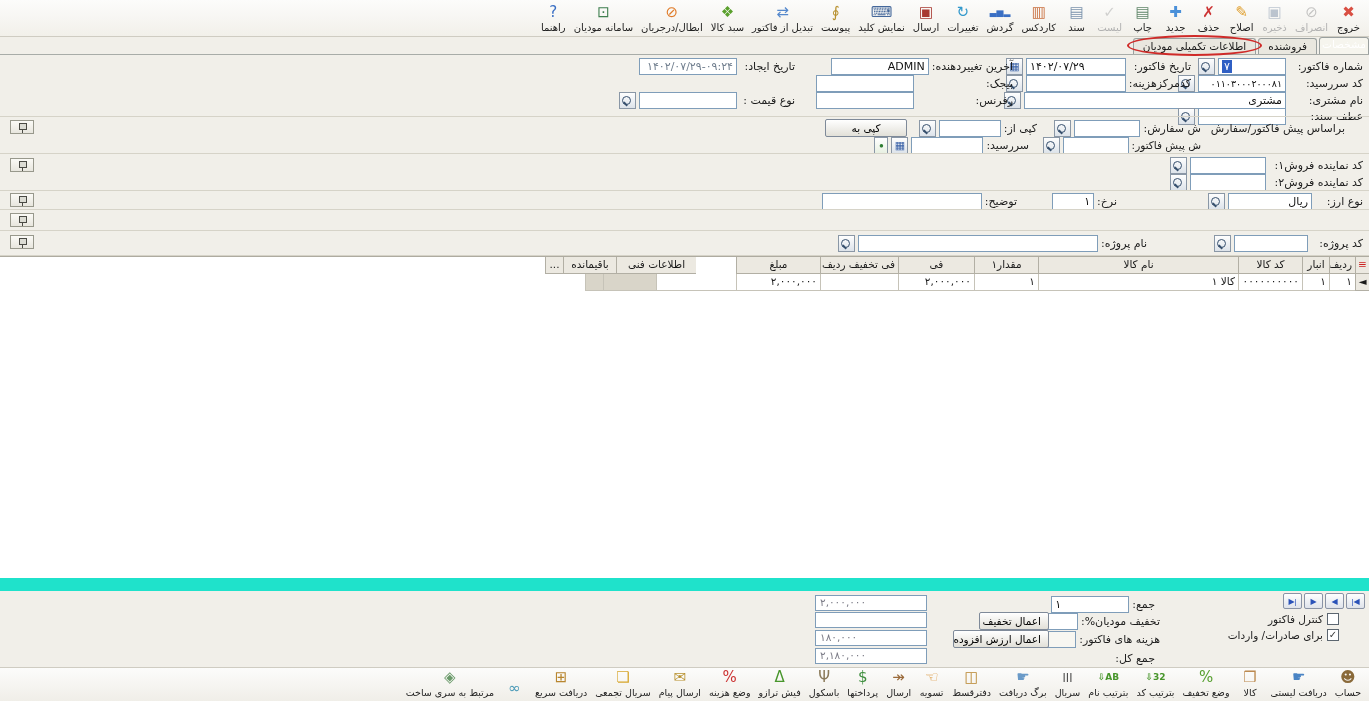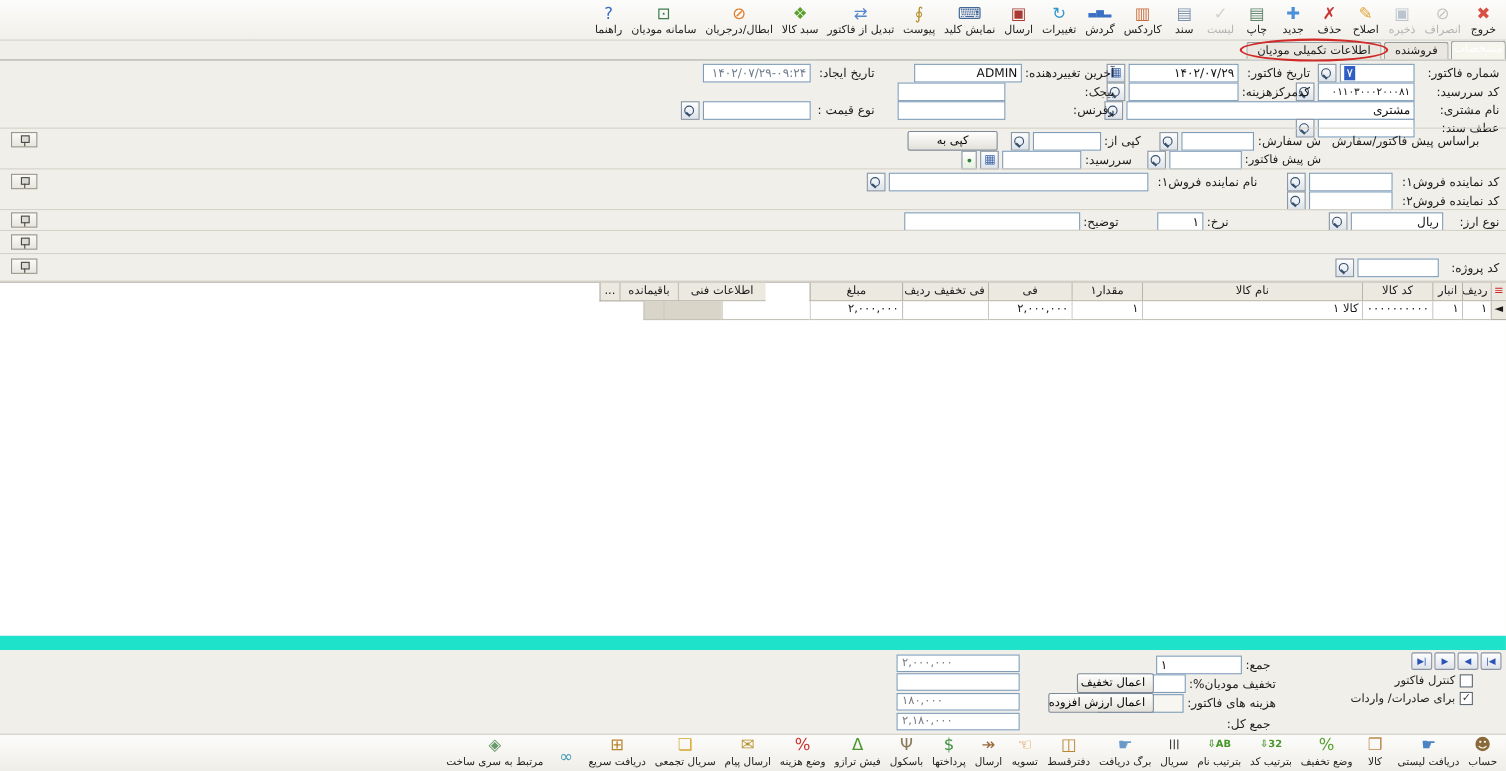--- a/index.html
+++ b/index.html
@@ -25,21 +25,21 @@
   .tab.sel { background:#f6f5ee; padding-bottom:4px; z-index:2; }
   .tab.annot::after { content:""; position:absolute; inset:-4px -7px -2px -7px; border:2px solid #cf2a28; border-radius:50%; pointer-events:none; }
 
   
   .fld { position:absolute; display:flex; align-items:center; gap:3px; height:18px; }
   .lbl { white-space:nowrap; color:#1c1c1c; }
   .txt, .txtbox { height:17px; border:1px solid #7f9db9; background:#fff; font:11px "DejaVu Sans",sans-serif; padding:0 3px; direction:rtl; }
   input.txt { outline:none; color:#111; }
   .txtbox { display:flex; align-items:center; }
   .ro { color:#6f7d8d; }
-  .ltr { direction:ltr; text-align:right; }
+  .ltr { direction:ltr; text-align:left; }
   .sel { background:#2f5fc4; color:#fff; padding:0 2px; }
   .mag, .cal, .clr { width:17px; height:17px; border:1px solid #8a97a6; background:linear-gradient(#fefefe,#dde3ea); position:relative; padding:0; flex:0 0 auto; }
   .mag::before { content:""; position:absolute; width:7px; height:7px; border:1.5px solid #37506e; border-radius:50%; top:3px; right:4px; }
   .mag::after { content:""; position:absolute; width:5px; height:2px; background:#37506e; transform:rotate(45deg); bottom:3px; left:3px; }
   .cal { color:#3a62a8; font-size:11px; line-height:14px; text-align:center; }
   .clr { width:14px; background:linear-gradient(#fff,#e8f0e2); color:#2e7d32; font-size:8px; line-height:13px; text-align:center; }
   .btn { height:18px; border:1px solid #7f8a99; border-radius:2px; background:linear-gradient(#ffffff,#e2e0d8); font:10.5px "DejaVu Sans",sans-serif; padding:0 7px; white-space:nowrap; }
   .pinbtn { position:absolute; left:10px; width:24px; height:14px; border:1px solid #98988c; background:linear-gradient(#fbfaf6,#e8e6de); padding:0; }
   .pinbtn::before { content:""; position:absolute; left:8px; top:2px; width:6px; height:5px; border:1px solid #4a4a44; background:#dcdcd4; }
   .pinbtn::after { content:""; position:absolute; left:11px; top:8px; width:1px; height:4px; background:#4a4a44; }
@@ -249,25 +249,20 @@
       <button class="clr">●</button>
     </div>
   </div>
   <div class="secrow" style="top:37px;height:37px">
     <button class="pinbtn" style="top:4px"></button>
     <div class="fld" style="right:6px;top:2px">
       <span class="lbl" style="min-width:94px">کد نماینده فروش۱:</span>
       <input class="txt" style="width: 76px;">
       <button class="mag"></button>
     </div>
-    <div class="fld" style="right:226px;top:2px">
-      <span class="lbl" style="min-width:96px">نام نماینده فروش۱:</span>
-      <input class="txt" style="width: 236px;">
-      <button class="mag"></button>
-    </div>
     <div class="fld" style="right:6px;top:19px">
       <span class="lbl" style="min-width:94px">کد نماینده فروش۲:</span>
       <input class="txt" style="width: 76px;">
       <button class="mag"></button>
     </div>
   </div>
   <div class="secrow" style="top:74px;height:19px">
     <button class="pinbtn" style="top:2px"></button>
     <div class="fld" style="right:6px;top:1px">
       <span class="lbl" style="min-width:48px">نوع ارز:</span>
@@ -284,20 +279,25 @@
     </div>
   </div>
   <div class="secrow" style="top:93px;height:21px">
     <button class="pinbtn" style="top:3px"></button>
   </div>
   <div class="secrow" style="top:114px;height:26px;border-bottom:1px solid #d6d3c8">
     <button class="pinbtn" style="top:4px"></button>
     <div class="fld" style="right:6px;top:3px">
       <span class="lbl" style="min-width:52px">کد پروژه:</span>
       <input class="txt" style="width: 74px;">
+      <button class="mag"></button>
+    </div>
+    <div class="fld" style="right:222px;top:3px">
+      <span class="lbl">نام پروژه:</span>
+      <input class="txt" style="width: 240px;">
       <button class="mag"></button>
     </div>
   </div>
 </div>
 
 <div id="tablewrap" class="band">
   <div id="grid">
       <div class="grow">
         <div class="gc gh gmark" style="width: 14px; color: rgb(204, 34, 34);">≡</div>
         <div class="gc gh" style="width: 26px;">ردیف</div>

